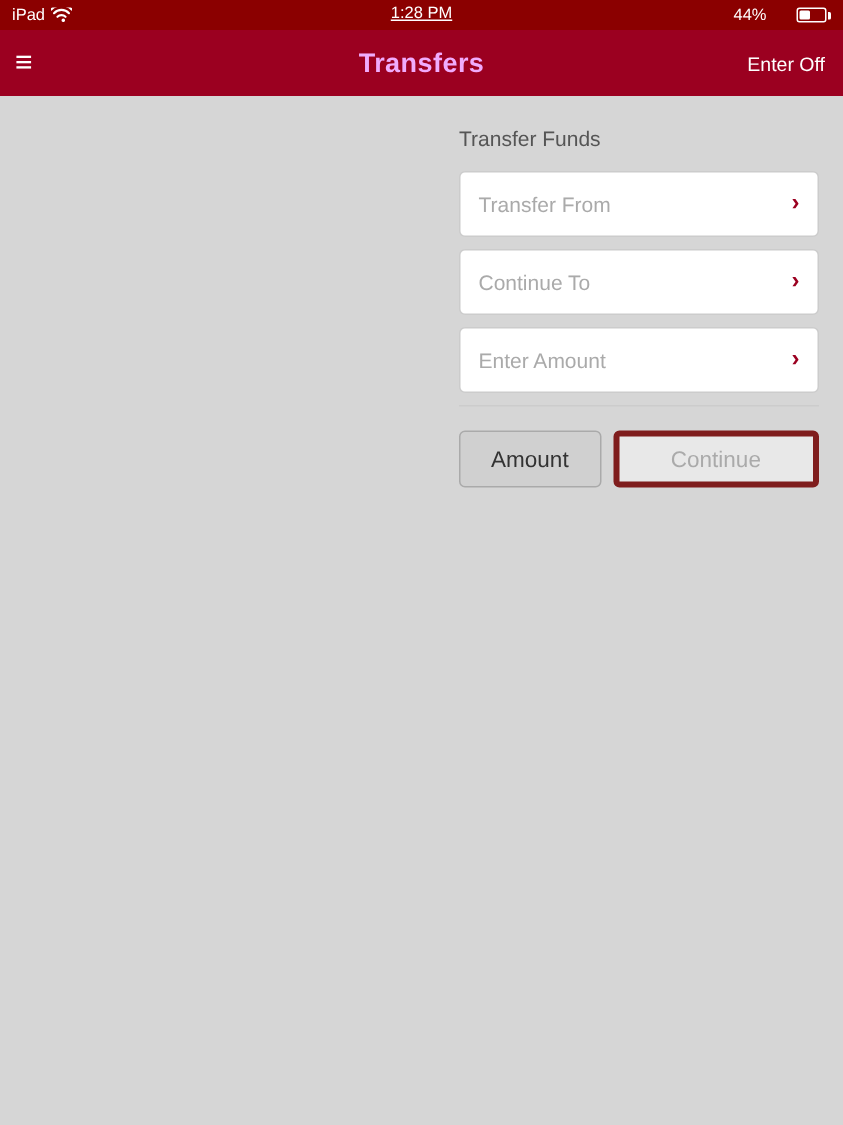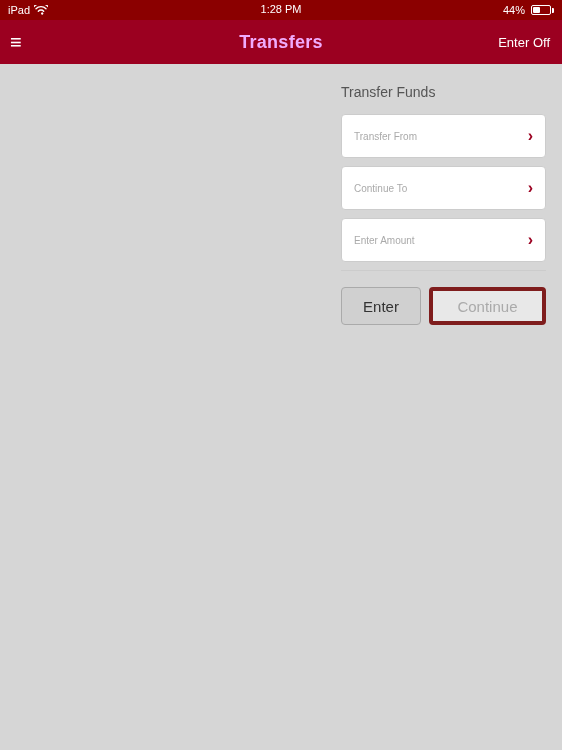--- a/index.html
+++ b/index.html
@@ -30,25 +30,26 @@
       font-weight: 500;
     }
     .status-center {
       font-size: 11px;
       color: white;
       font-weight: 500;
       position: absolute;
       left: 50%;
       transform: translateX(-50%);
       top: 3px;
+      text-decoration: underline;
     }
     .status-right {
       display: flex;
       align-items: center;
-      gap: 6px;
+      gap: 20px;
       font-size: 11px;
       color: white;
     }
 
     
     .battery {
       display: inline-flex;
       align-items: center;
       gap: 1px;
     }
@@ -107,21 +108,20 @@
       font-weight: 400;
       cursor: pointer;
     }
 
     
     .main-content {
       display: flex;
       width: 100%;
       height: calc(750px - 64px);
       background: #d6d6d6;
-      padding-left: 35px;
     }
 
     
     .left-panel {
       width: 290px;
       background: #d6d6d6;
       flex-shrink: 0;
     }
 
     
@@ -144,21 +144,21 @@
       border-radius: 4px;
       height: 44px;
       display: flex;
       align-items: center;
       justify-content: space-between;
       padding: 0 12px;
       margin-bottom: 8px;
       cursor: pointer;
     }
     .form-row-label {
-      font-size: 10px;
+      font-size: 14px;
       color: #aaa;
     }
     .form-row-chevron {
       font-size: 16px;
       color: #9b0020;
       font-weight: bold;
     }
 
     
     .info-text {
@@ -256,17 +256,17 @@
 
     <div class="form-row">
       <span class="form-row-label">Enter Amount</span>
       <span class="form-row-chevron">›</span>
     </div>
 
 
     <div class="divider"></div>
 
     <div class="button-row">
-      <button class="btn-cancel">Enter</button>
+      <button class="btn-cancel">Amount</button>
       <button class="btn-continue">Continue</button>
     </div>
   </div>
 </div>
 
 </body></html>

